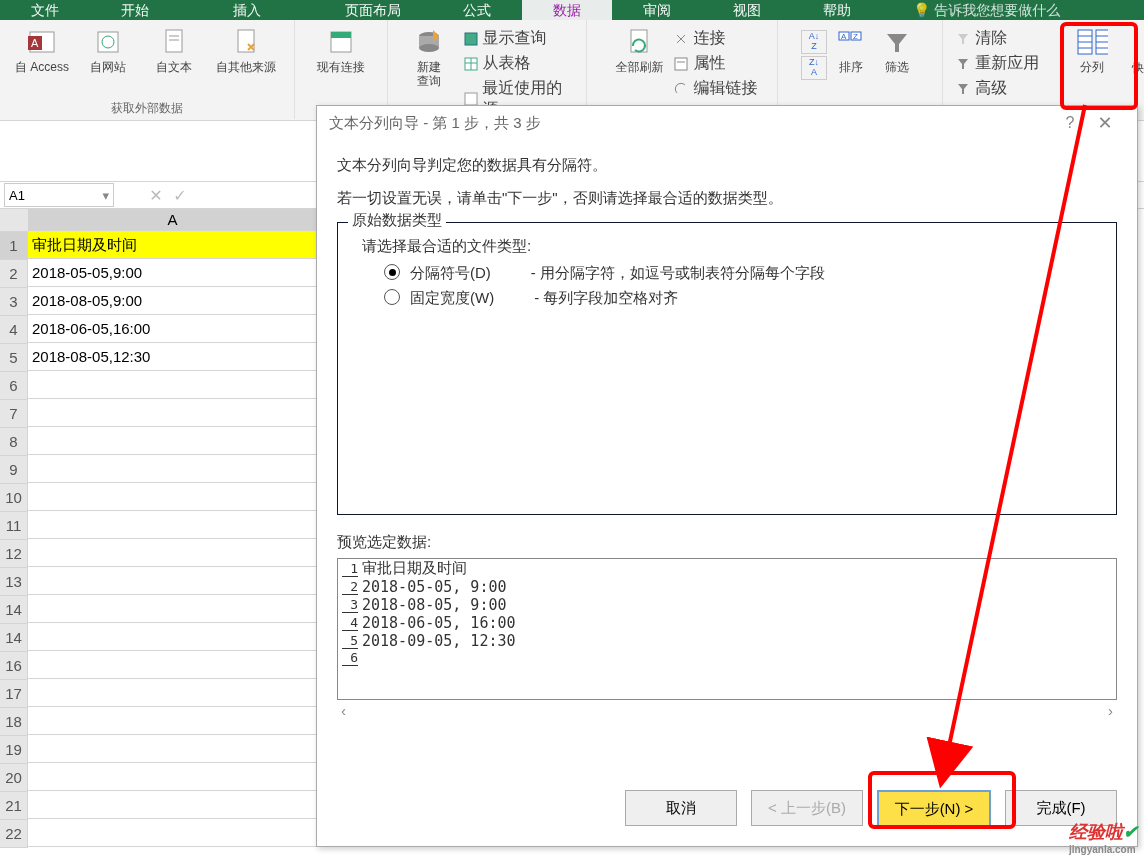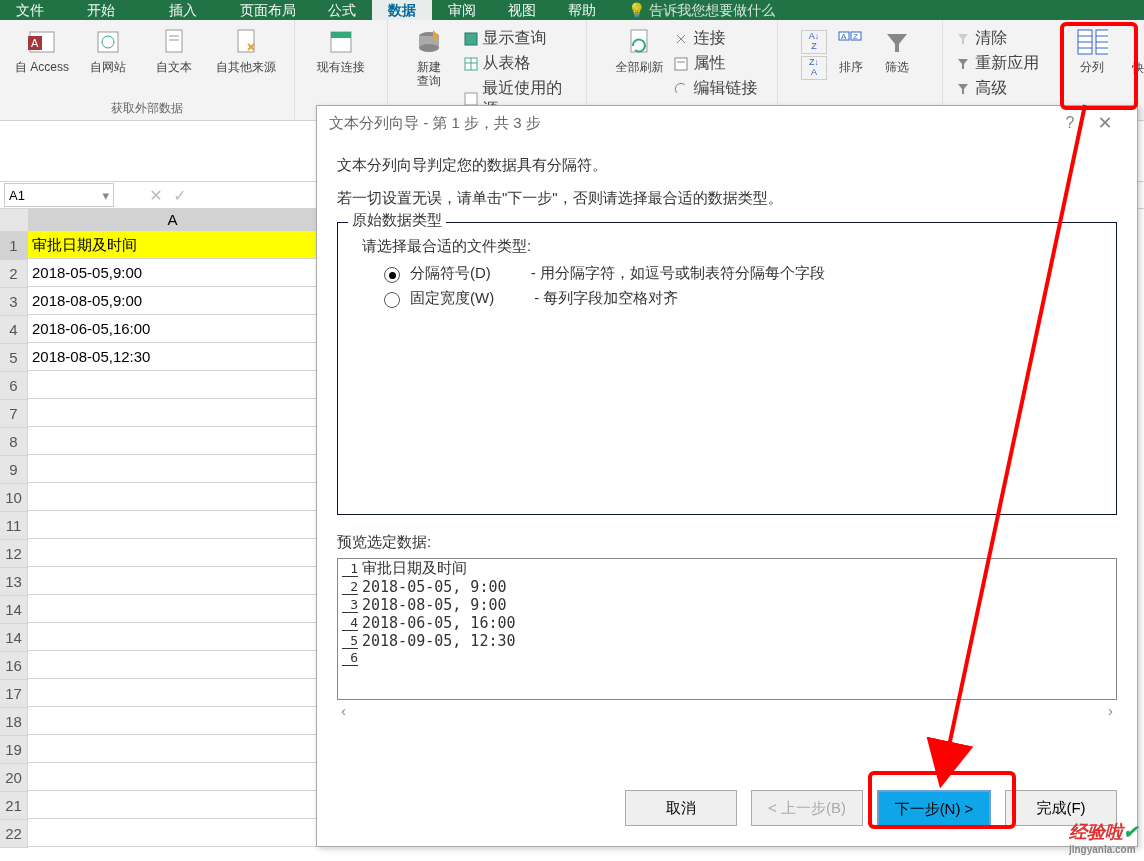--- a/index.html
+++ b/index.html
@@ -1,18 +1,18 @@
 <!DOCTYPE html>
 <html><head>
 <meta charset="utf-8">
 <style>
 body { margin:0; font-family: "Microsoft YaHei", Arial, sans-serif; font-size:13px; background:#fff; overflow:hidden; width:1144px; height:861px; position:relative;}
 .tabbar { height:20px; background:#217346; display:flex; color:#fff; font-size:14px; }
-.tabbar .tab { padding:0 16px; height:28px; line-height:20px; opacity:.95;text-align:center;}
-.tabbar .tab.active { background:#f3f3f3; color:#0369a1;font-weight:bold; }
+.tabbar .tab { padding:0 31px; height:28px; line-height:20px; opacity:.95;}
+.tabbar .tab.active { background:#f3f3f3; color:#a21caf; }
 .ribbon { height:100px; background:#f3f3f3; border-bottom:1px solid #d4d4d4; display:flex; position:relative;}
 .rgroup { padding:4px 10px 0 10px; border-right:1px solid #e0e0e0; display:flex; flex-direction:column; align-items:center; height:95px; }
 .rrow { display:flex; gap:2px; }
 .rbtn { display:flex; flex-direction:column; align-items:center; width:60px; padding:2px; color:#444;}
 .rbtn .ic { width:32px; height:32px; display:flex; align-items:center; justify-content:center;}
 .rbtn .lbl { font-size:12px; text-align:center; line-height:14px; margin-top:2px;}
 .smallstack { display:flex; flex-direction:column; gap:4px; font-size:16px; color:#444;}
 .smallstack div { display:flex; align-items:center; gap:4px;}
 .glabel { font-size:12px; color:#666; text-align:center; margin-top:auto; padding-bottom:2px;}
 .highlightbox { position:absolute; border:4px solid red; border-radius:6px; pointer-events:none;}
@@ -31,32 +31,32 @@
 .hdrcell { background:#ffff00; font-weight:normal; padding-left:4px;}
 .rh.sel, .ch.sel { background:#d2d2d2;}
 
 .dialog { position:absolute; left:316px; top:105px; width:820px; height:740px; background:#fff; border:1px solid #aaa; box-shadow:2px 2px 6px rgba(0,0,0,.2);}
 .dlg-title { height:34px; display:flex; align-items:center; padding:0 12px; color:#666; font-size:15px;}
 .dlg-title .sp { flex:1;}
 .dlg-close { width:40px; text-align:center; font-size:18px; color:#888;}
 .dlg-body { padding:8px 20px; color:#333; font-size:15px;}
 .fieldset { border:1px solid #0f172a; margin-top:14px; padding:10px 16px 200px 16px; position:relative;}
 .fieldset .legend { position:absolute; top:-12px; left:10px; background:#fff; padding:0 4px; color:#333;}
-.radio-row { display:flex; align-items:flex-end; gap:10px; margin:6px 0 6px 30px;}
+.radio-row { display:flex; align-items:flex-start; gap:10px; margin:6px 0 6px 30px;}
 .radio { width:14px; height:14px; border:1px solid #555; border-radius:50%; display:inline-flex; align-items:center; justify-content:center;}
 .radio.checked::after { content:""; width:7px; height:7px; background:#000; border-radius:50%;}
 .prevlabel { margin-top:18px;}
 .preview { border:1px solid #888; height:140px; background:#fff; margin-top:6px; font-family: "SimSun", monospace; font-size:15px; position:relative;}
 .preview .pline { display:flex; align-items:center;}
 .preview .pnum { width:16px; text-align:right; border-bottom:1px solid #333; margin:0 4px; font-size:13px;}
 .hscroll { display:flex; justify-content:space-between; padding:2px 4px; color:#888;}
 .dlg-buttons { position:absolute; right:20px; bottom:18px; display:flex; gap:14px;}
 .btn { min-width:110px; height:34px; border:1px solid #aaa; background:#efefef; font-size:15px; display:flex; align-items:center; justify-content:center;}
 .btn.disabled { color:#aaa;}
-.btn.next { border:2px solid #6ea0d8; background:#0ea5e9;text-align:right;}
+.btn.next { border:2px solid #6ea0d8; background:#fde047;text-align:right;}
 .watermark { position:absolute; right:6px; bottom:6px; font-size:18px; font-weight:bold; color:#d33; font-style:italic;}
 .watermark .sub { font-size:10px; color:#888; display:block; font-style:normal;}
 svg { display:block;}
 </style>
 </head>
 <body>
 
 <div class="tabbar">
   <div class="tab">文件</div>
   <div class="tab" style="width:50px">开始</div>

